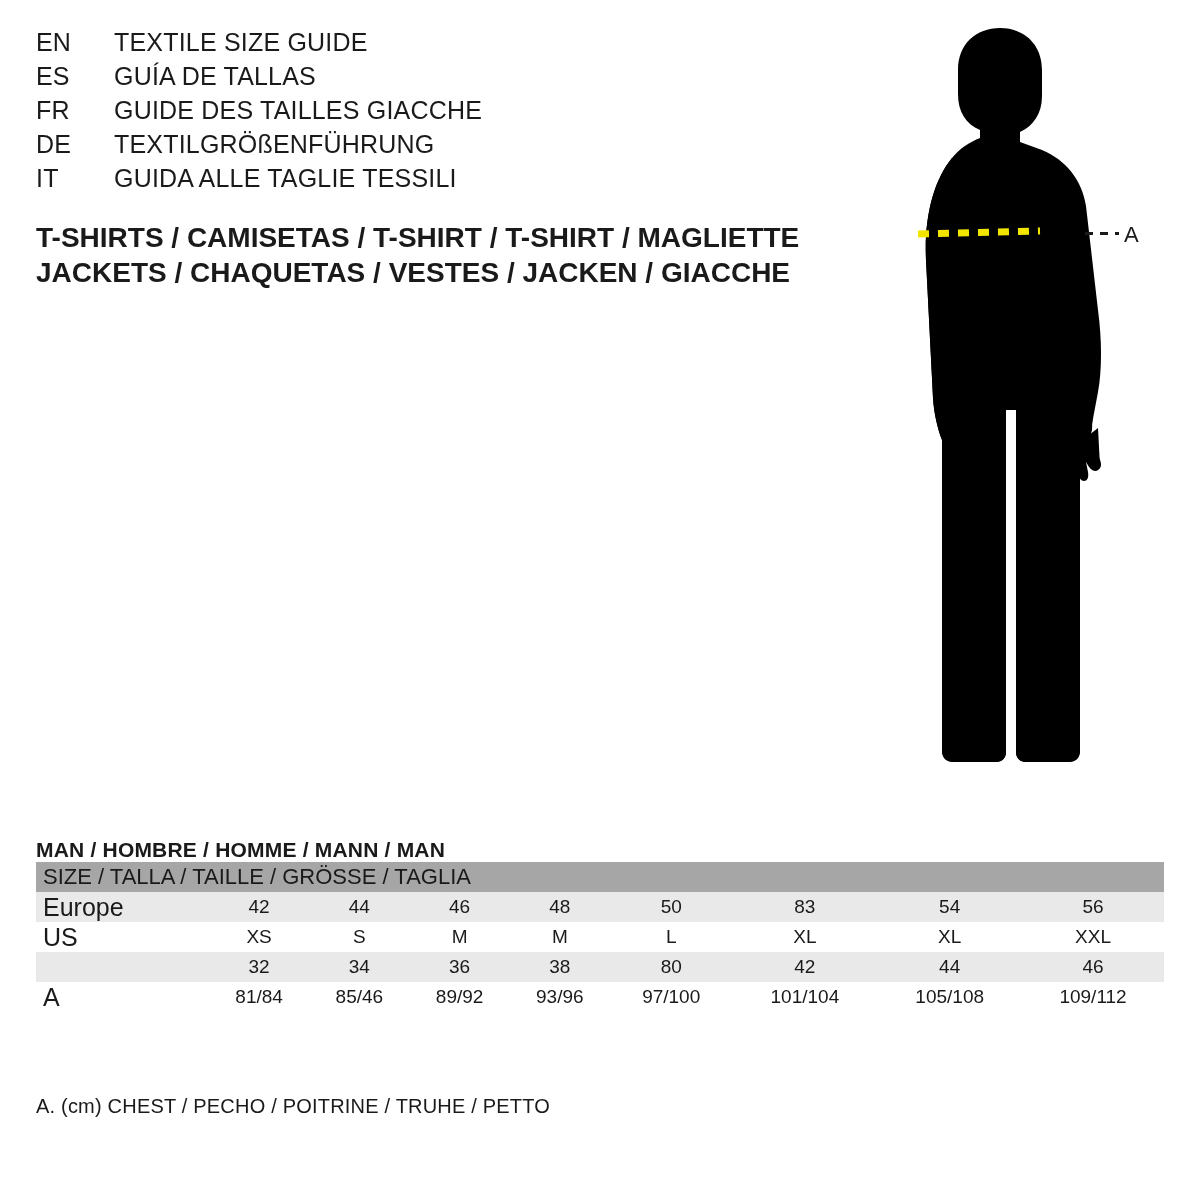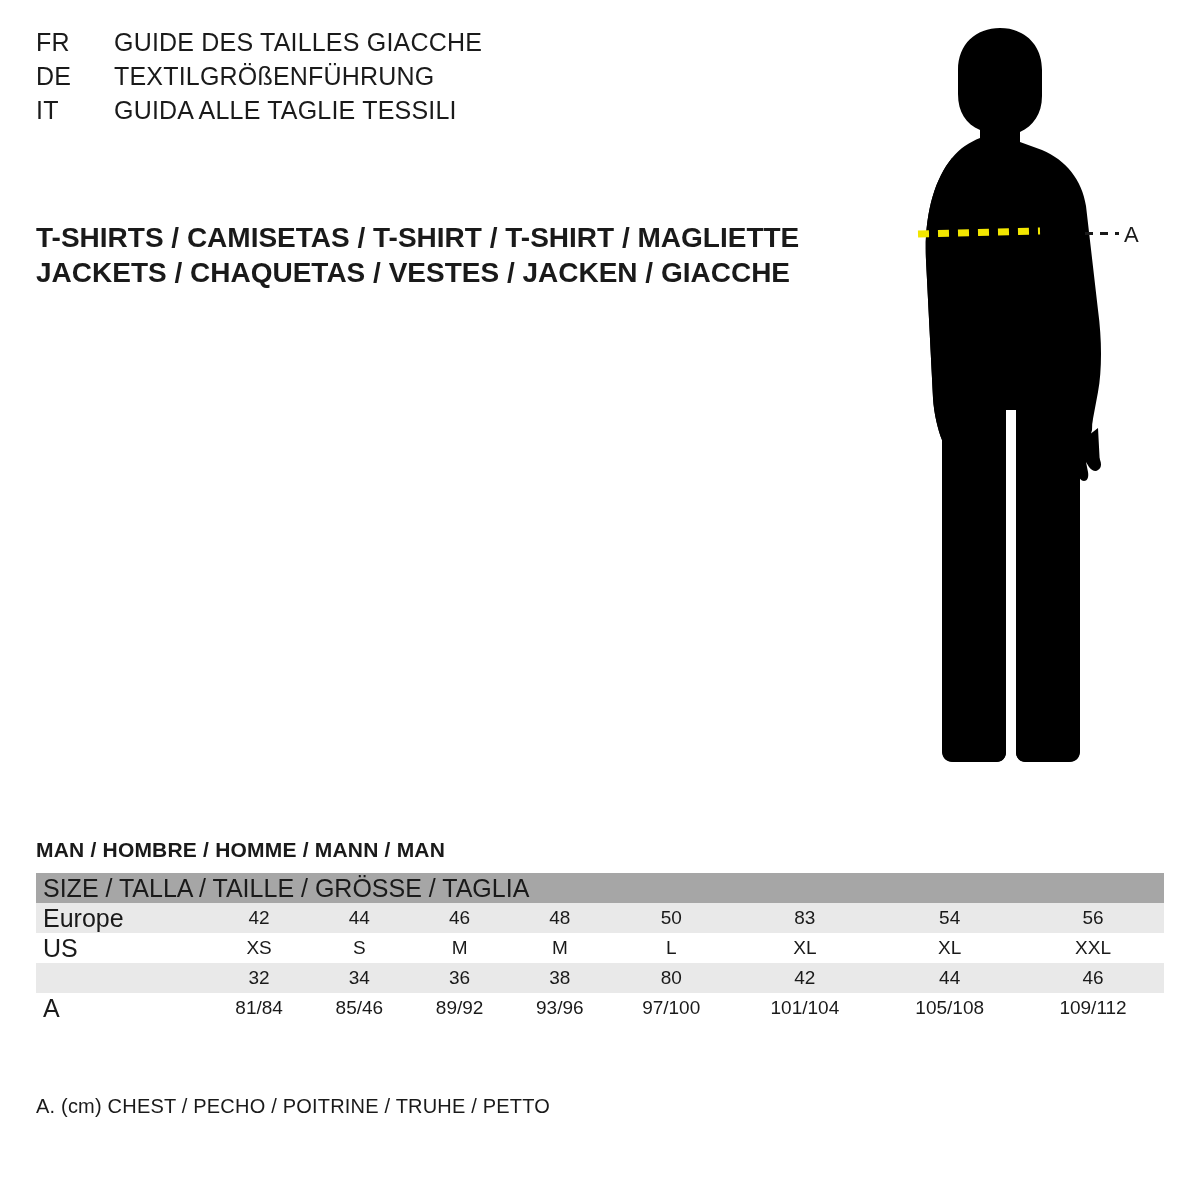--- a/index.html
+++ b/index.html
@@ -88,21 +88,20 @@
   
   .table-section {
     position: absolute;
     left: 36px;
     top: 838px;
     width: 1128px;
   }
   .section-title {
     font-size: 21px;
     font-weight: bold;
-    margin-bottom: 11px;
     letter-spacing: 0.2px;
   }
   table.size-table {
     border-collapse: collapse;
     width: 1128px;
     font-size: 19px;
   }
   table.size-table td {
     padding: 0;
     height: 30px;
@@ -117,38 +116,46 @@
     padding-left: 7px !important;
     text-align: left;
     font-size: 25px;
   }
   .cell-val {
     text-align: center;
     font-size: 19px;
   }
   .header-band td {
     height: 30px;
-    font-size: 25px;
+    font-size: 22px;
     margin-top: 44px;
   }
   .footnote {
     position: absolute;
     left: 36px;
     top: 1095px;
     font-size: 20px;
     font-weight: normal;
     letter-spacing: 0.2px;
   }
 </style>
 </head>
 <body>
 
 <div class="page">
 
   <div class="lang-block">
+    <div class="lang-row">
+      <span class="lang-code">EN</span>
+      <span class="lang-text">TEXTILE SIZE GUIDE</span>
+    </div>
+    <div class="lang-row">
+      <span class="lang-code">ES</span>
+      <span class="lang-text">GUÍA DE TALLAS</span>
+    </div>
     <div class="lang-row">
       <span class="lang-code">FR</span>
       <span class="lang-text">GUIDE DES TAILLES GIACCHE</span>
     </div>
     <div class="lang-row">
       <span class="lang-code">DE</span>
       <span class="lang-text">TEXTILGRÖßENFÜHRUNG</span>
     </div>
     <div class="lang-row">
       <span class="lang-code">IT</span>

